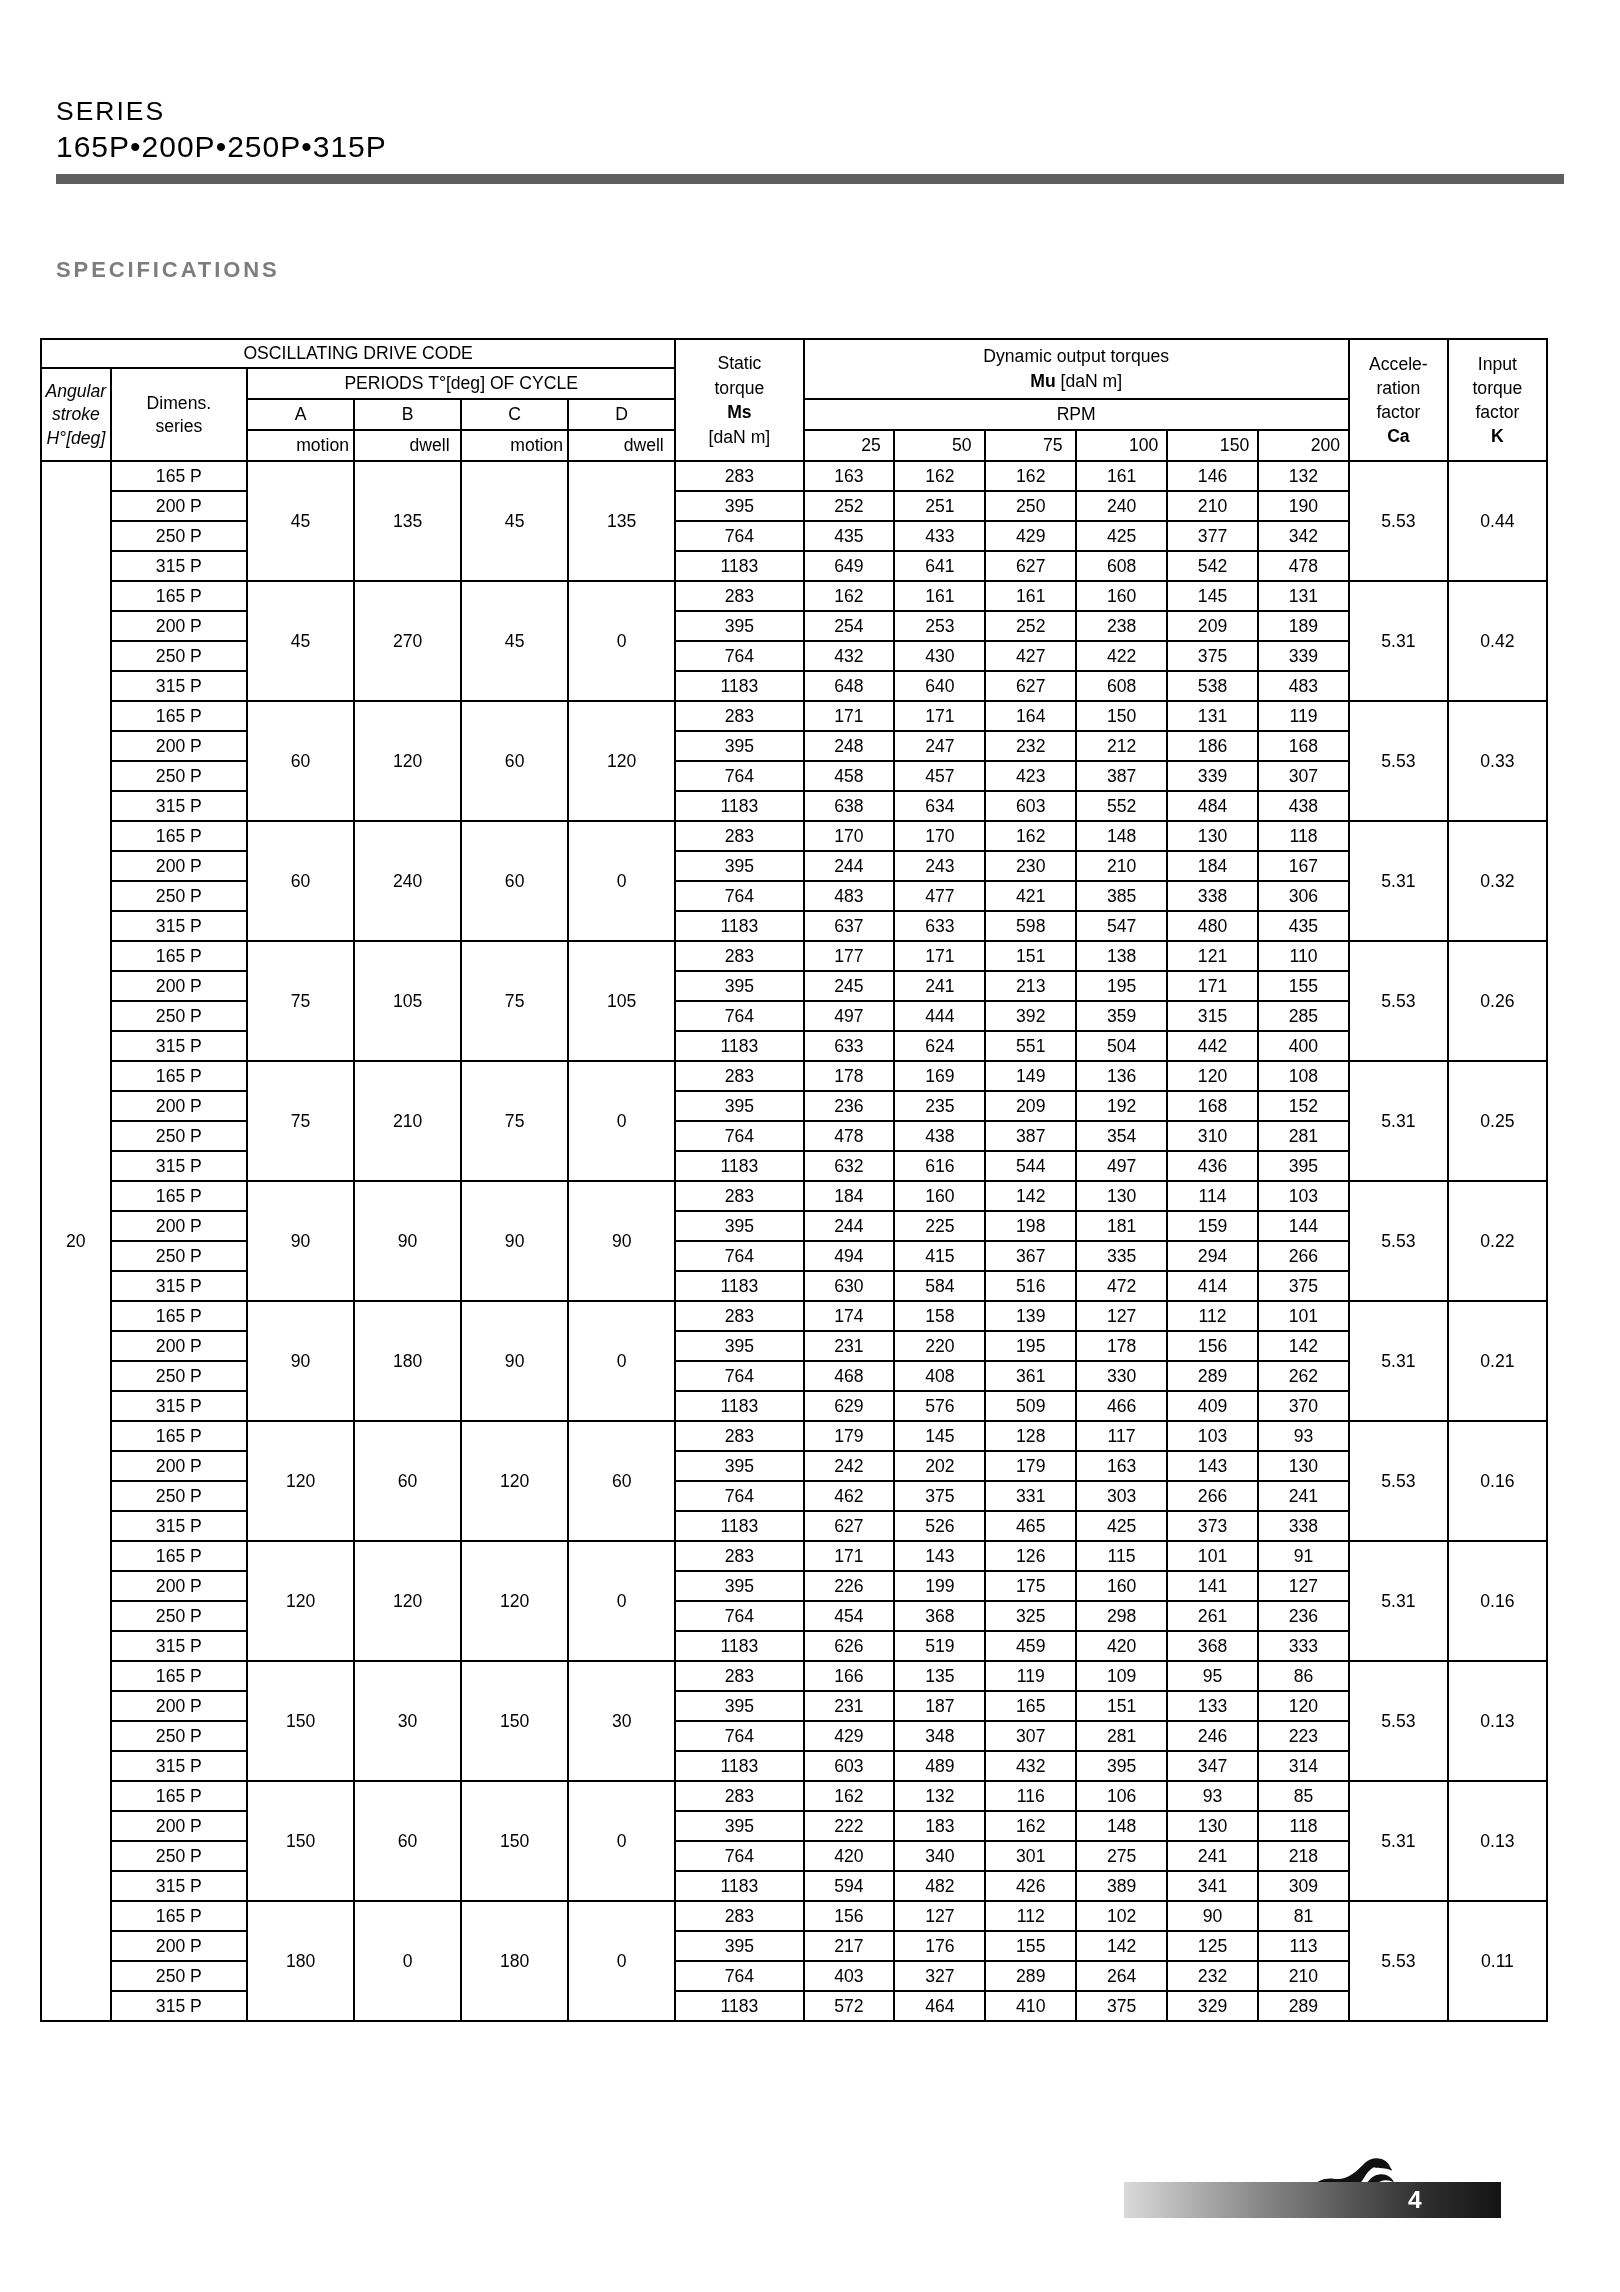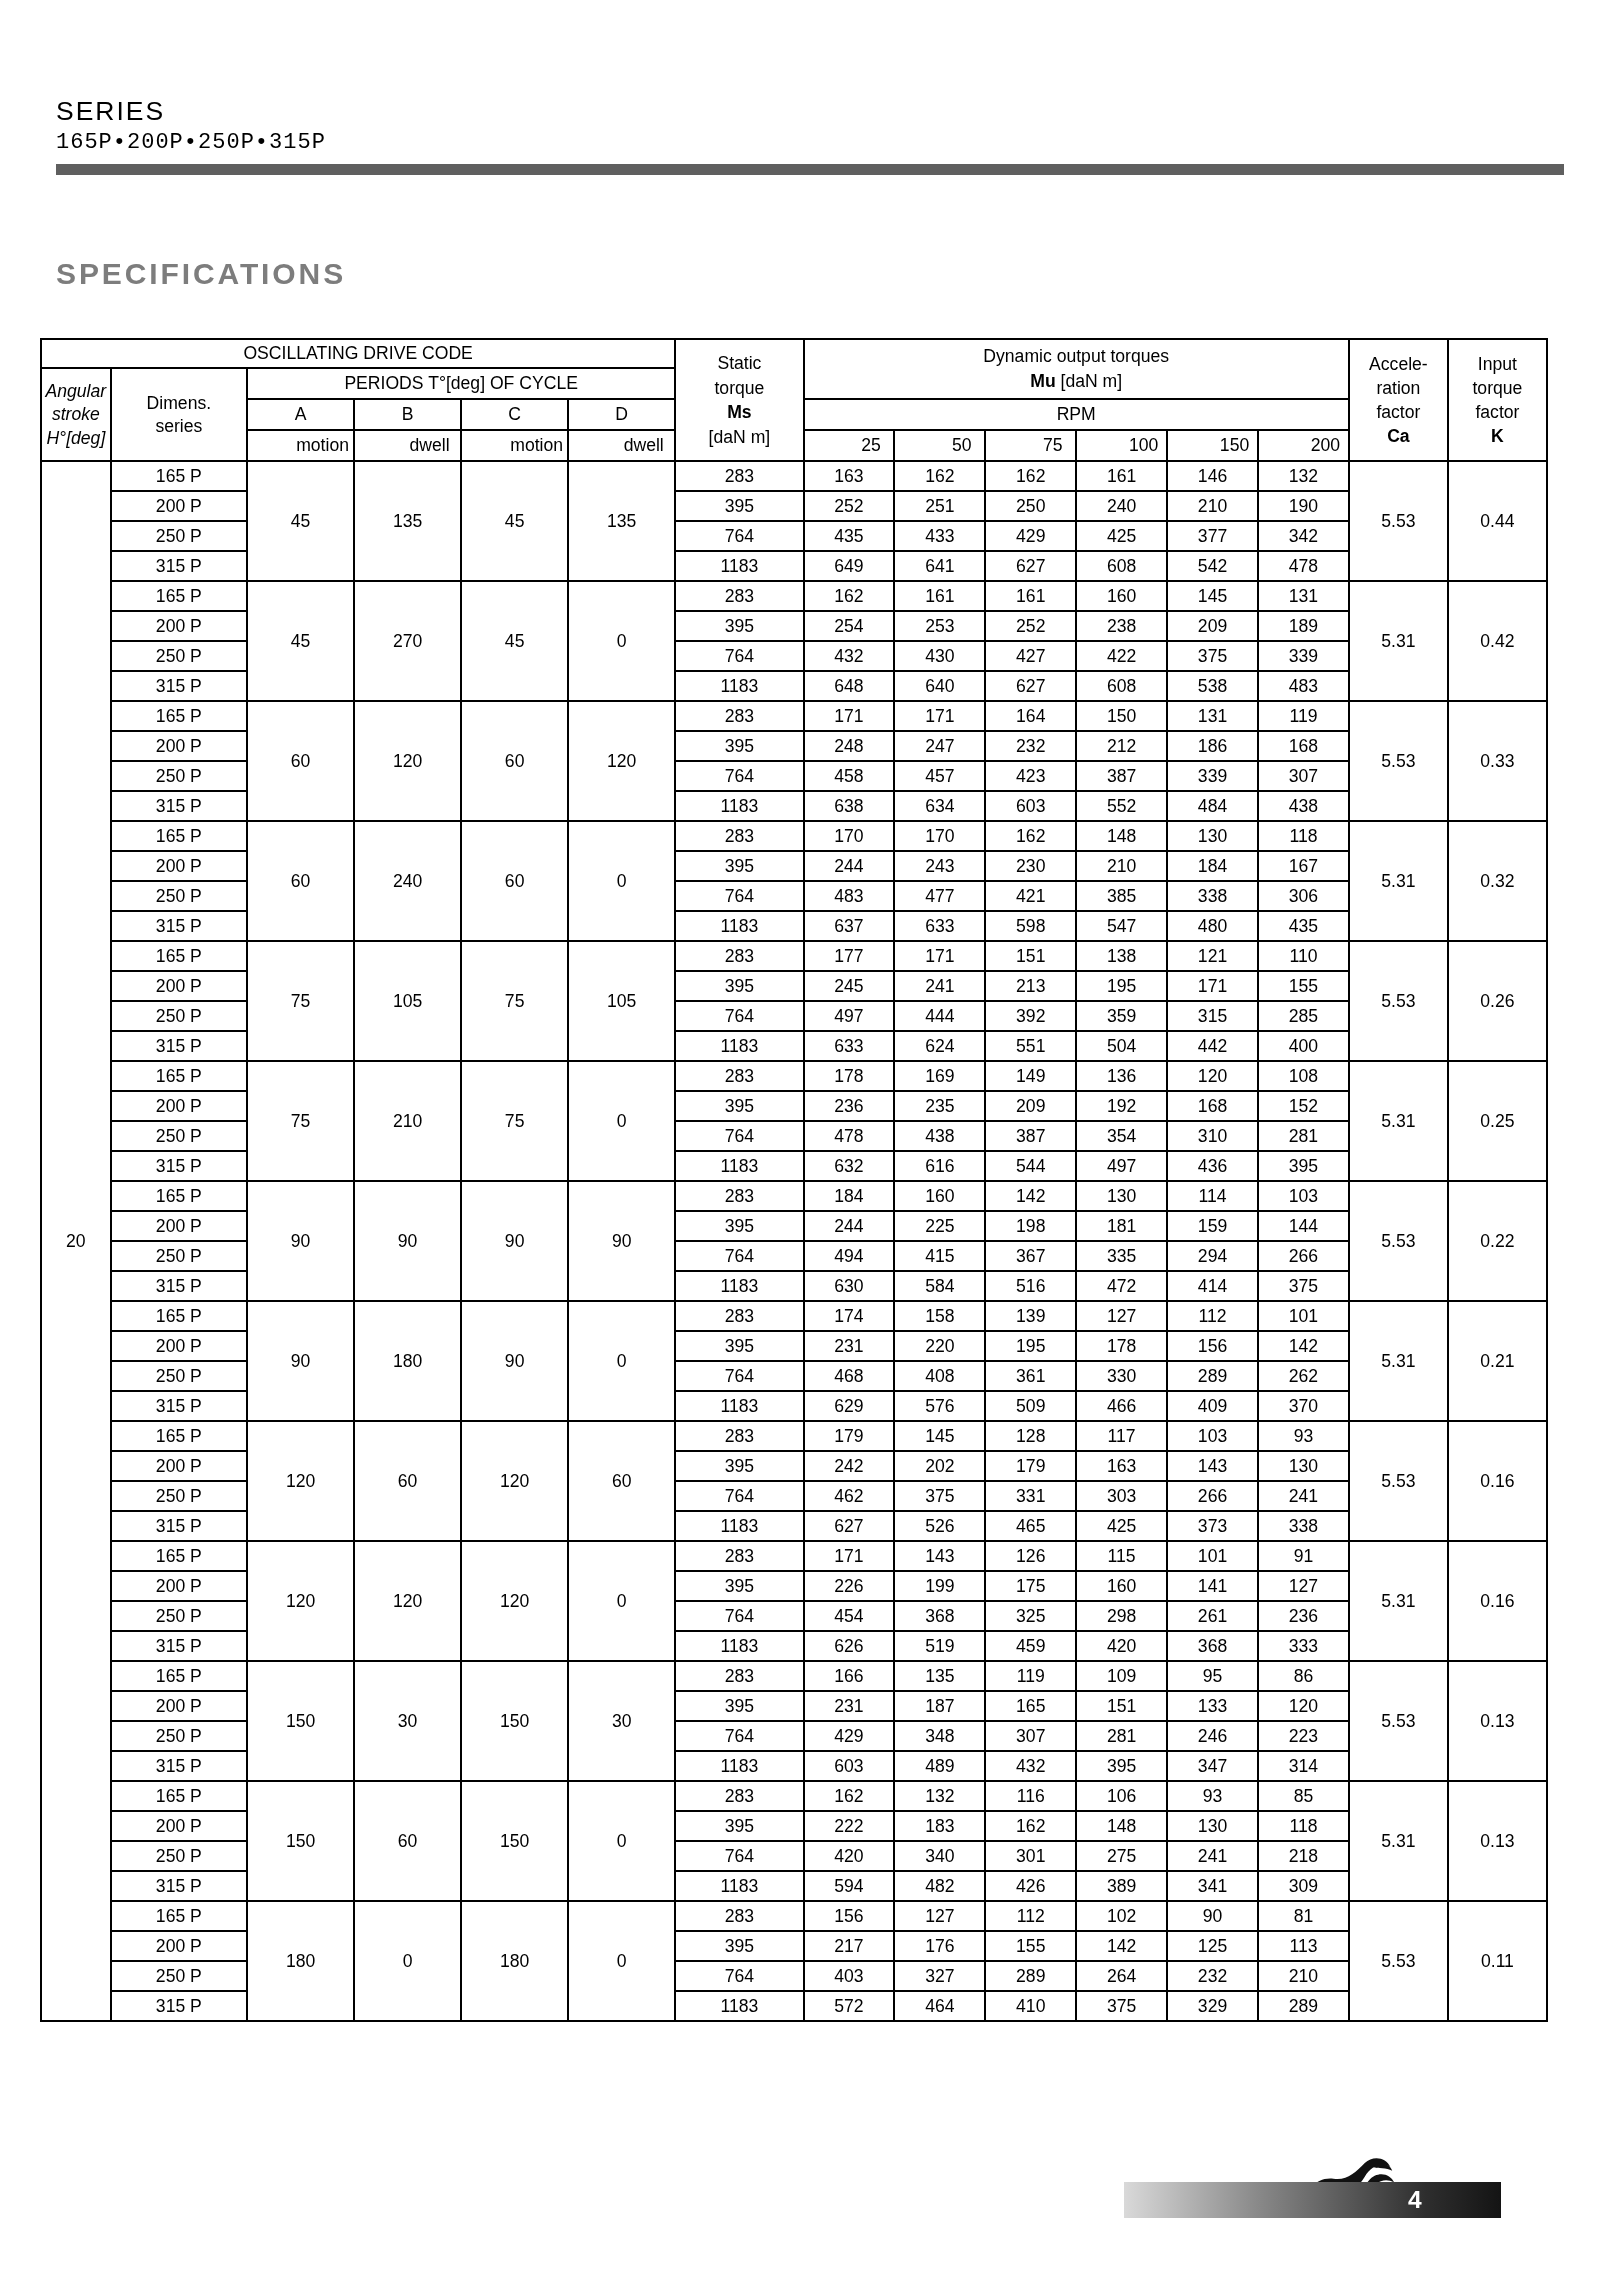--- a/index.html
+++ b/index.html
@@ -6,27 +6,27 @@
   body{
     width:1620px;height:2293px;position:relative;
     font-family:"Liberation Sans", sans-serif;color:#000;
     -webkit-font-smoothing:antialiased;
   }
   
   .masthead{position:absolute;left:56px;top:96px;width:1508px;}
   .mast-flex{display:flex;justify-content:space-between;align-items:flex-end;}
   .series-block{line-height:1.15;}
   .series-label{font-size:26.5px;letter-spacing:2px;}
-  .series-models{font-size:22px;letter-spacing:1px;margin-top:3.9px;font-family:Liberation Mono, monospace;}
+  .series-models{font-size:30px;letter-spacing:1px;margin-top:3.9px;}
   .doc-title{font-size:57px;letter-spacing:8.8px;white-space:nowrap;line-height:1;}
   .gray-rule{height:10.8px;background:#5f5f5f;margin-top:8.8px;}
   
   .section-title{
     position:absolute;left:56px;top:257px;
-    font-size:30px;font-weight:bold;letter-spacing:2.9px;color:#7d7d7d;
+    font-size:22px;font-weight:bold;letter-spacing:2.9px;color:#7d7d7d;
   }
   
   table.spec{
     position:absolute;left:40px;top:338px;width:1508px;
     border-collapse:collapse;table-layout:fixed;
     border:2.9px solid #000;
   }
   table.spec th, table.spec td{
     border:2px solid #000;padding:0;font-weight:normal;
     font-size:17.6px;text-align:center;vertical-align:middle;

